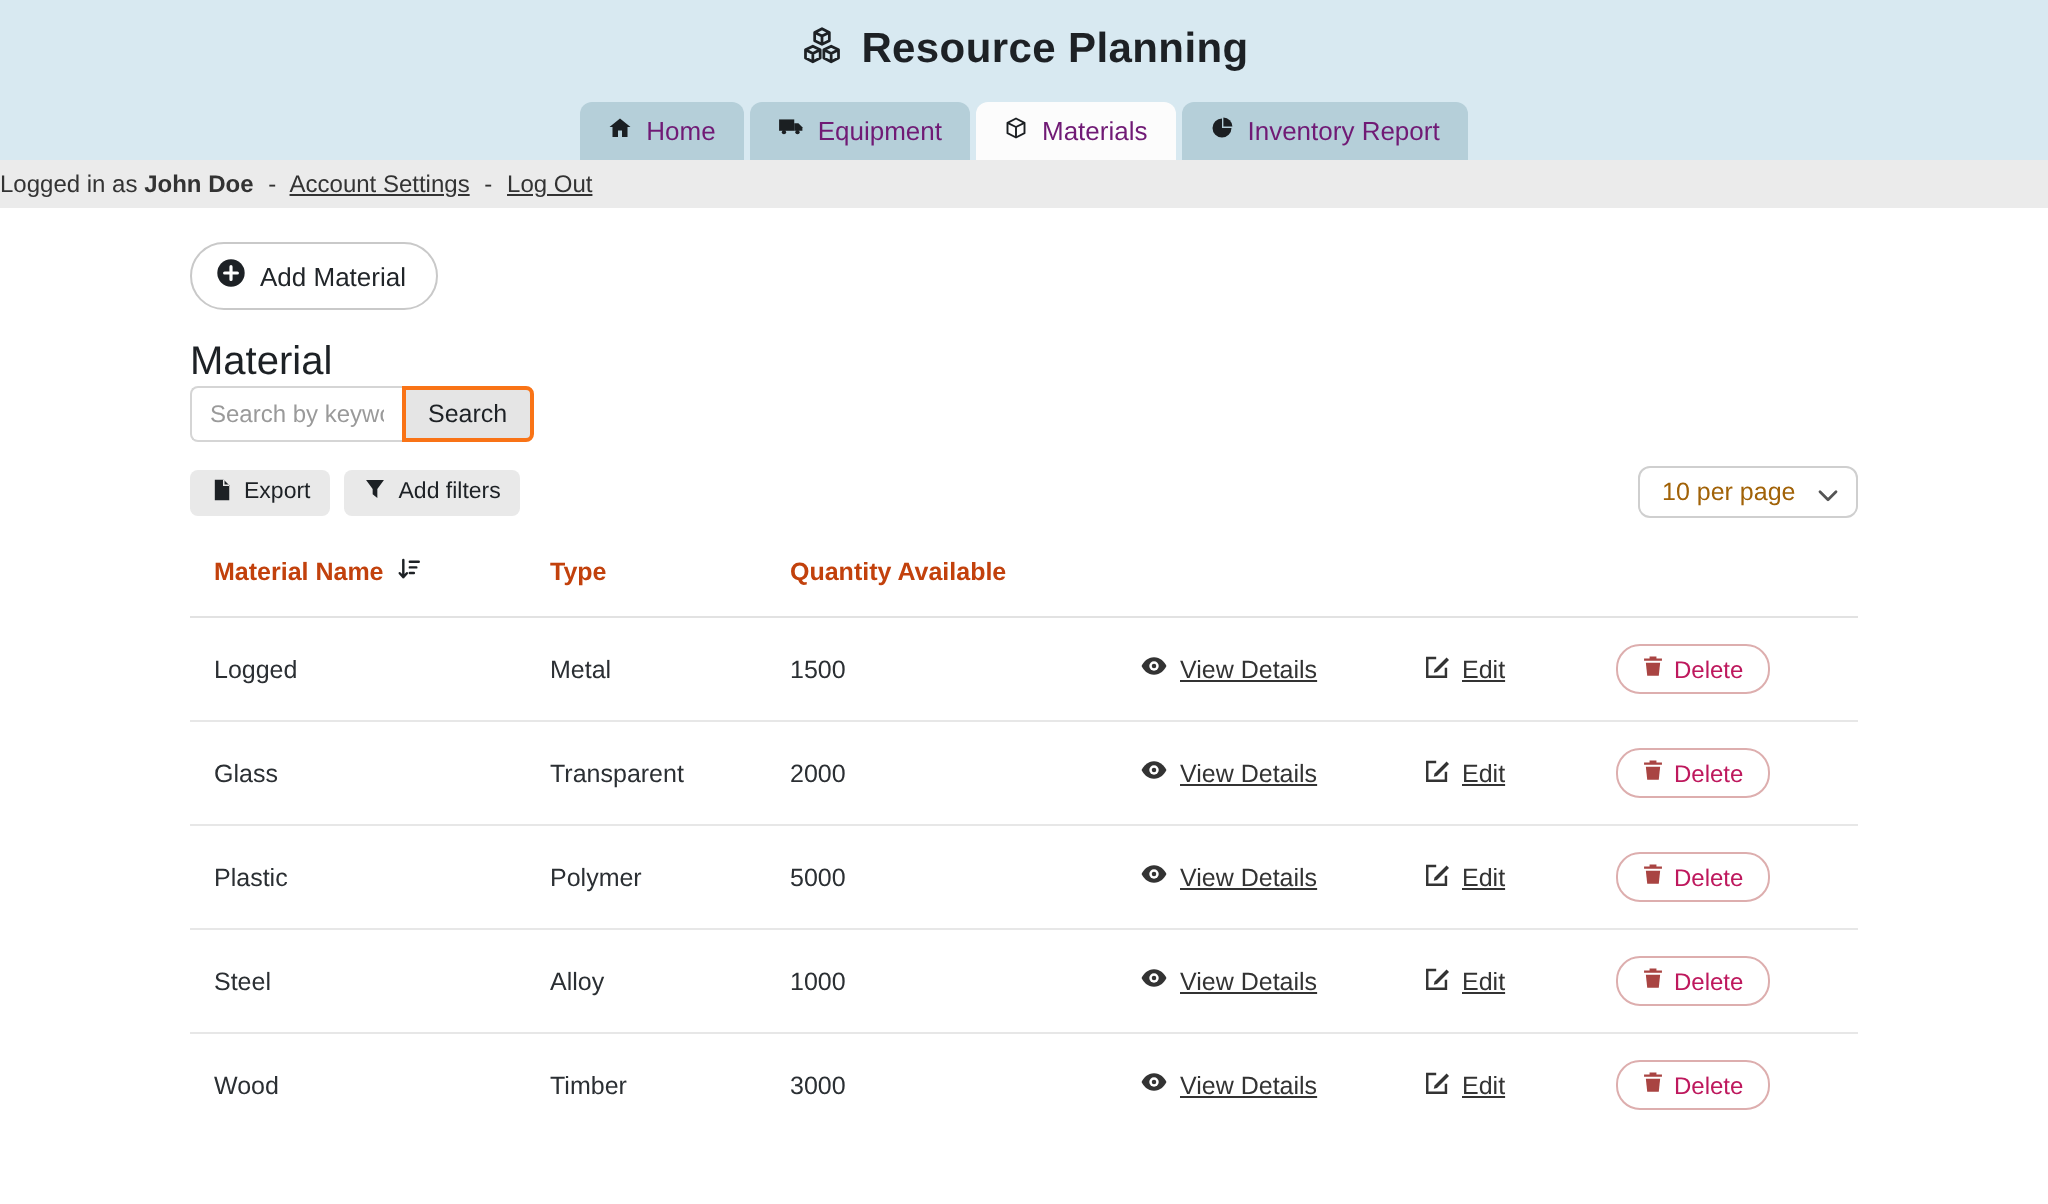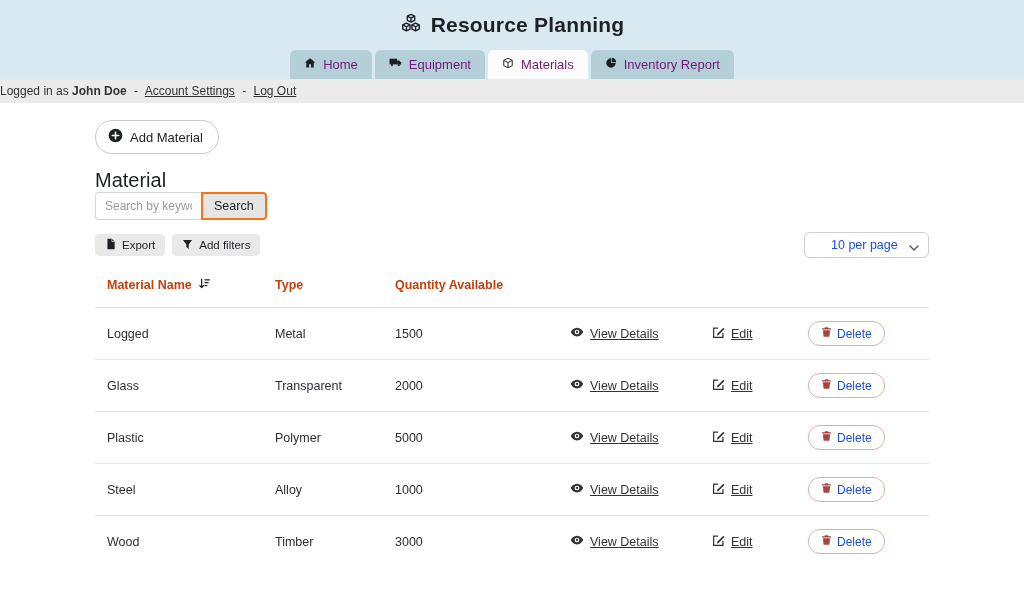--- a/index.html
+++ b/index.html
@@ -58,21 +58,21 @@
   .toolbar-left { display: flex; gap: 7px; }
   .small-btn {
     display: inline-flex; align-items: center; gap: 6px;
     background: #e9e9e9; border: none; border-radius: 4px;
     padding: 4px 10px; font-size: 11.5px; font-weight: 500; color: #1d2125; cursor: pointer;
   }
   .per-page-wrap { position: relative; display: inline-block; }
   .per-page-select {
     appearance: none; -webkit-appearance: none; -moz-appearance: none;
     background: #fff; border: 1px solid #cfcfcf; border-radius: 6px;
-    padding: 5px 30px 5px 26px; font-size: 12.5px; color: #1d4ed8; cursor: pointer;
+    padding: 5px 30px 5px 11px; font-size: 12.5px; color: #a16207; cursor: pointer;
   }
   .per-page-wrap .chev { position: absolute; right: 10px; top: 50%; transform: translateY(-45%); pointer-events: none; }
 
   
   table { width: 100%; border-collapse: collapse; table-layout: fixed; margin-top: 13px; }
   th {
     text-align: left; font-size: 12.5px; font-weight: 700; color: #c2410c;
     padding: 6px 12px 14px; border-bottom: 1px solid #e2e2e2;
   }
   td { font-size: 12.5px; color: #2b2f33; padding: 13px 12px; border-bottom: 1px solid #e7e7e7; vertical-align: middle; }
@@ -80,21 +80,21 @@
   .th-sort { display: inline-flex; align-items: center; gap: 6px; }
 
   .action-link {
     display: inline-flex; align-items: center; gap: 6px;
     color: #333; text-decoration: none; cursor: pointer;
   }
   .action-link .lbl { text-decoration: underline; }
   .delete-btn {
     display: inline-flex; align-items: center; gap: 5px;
     background: #fff; border: 1px solid #ddaeae; border-radius: 12px;
-    padding: 4px 12px; font-size: 12px; color: #1d4ed8; cursor: pointer;
+    padding: 4px 12px; font-size: 12px; color: #be185d; cursor: pointer;
   }
 
   .icon { flex: 0 0 auto; display: inline-block; }
 </style>
 </head>
 <body>
 
 <header class="app-header">
   <div class="brand">
     <span class="icon">

